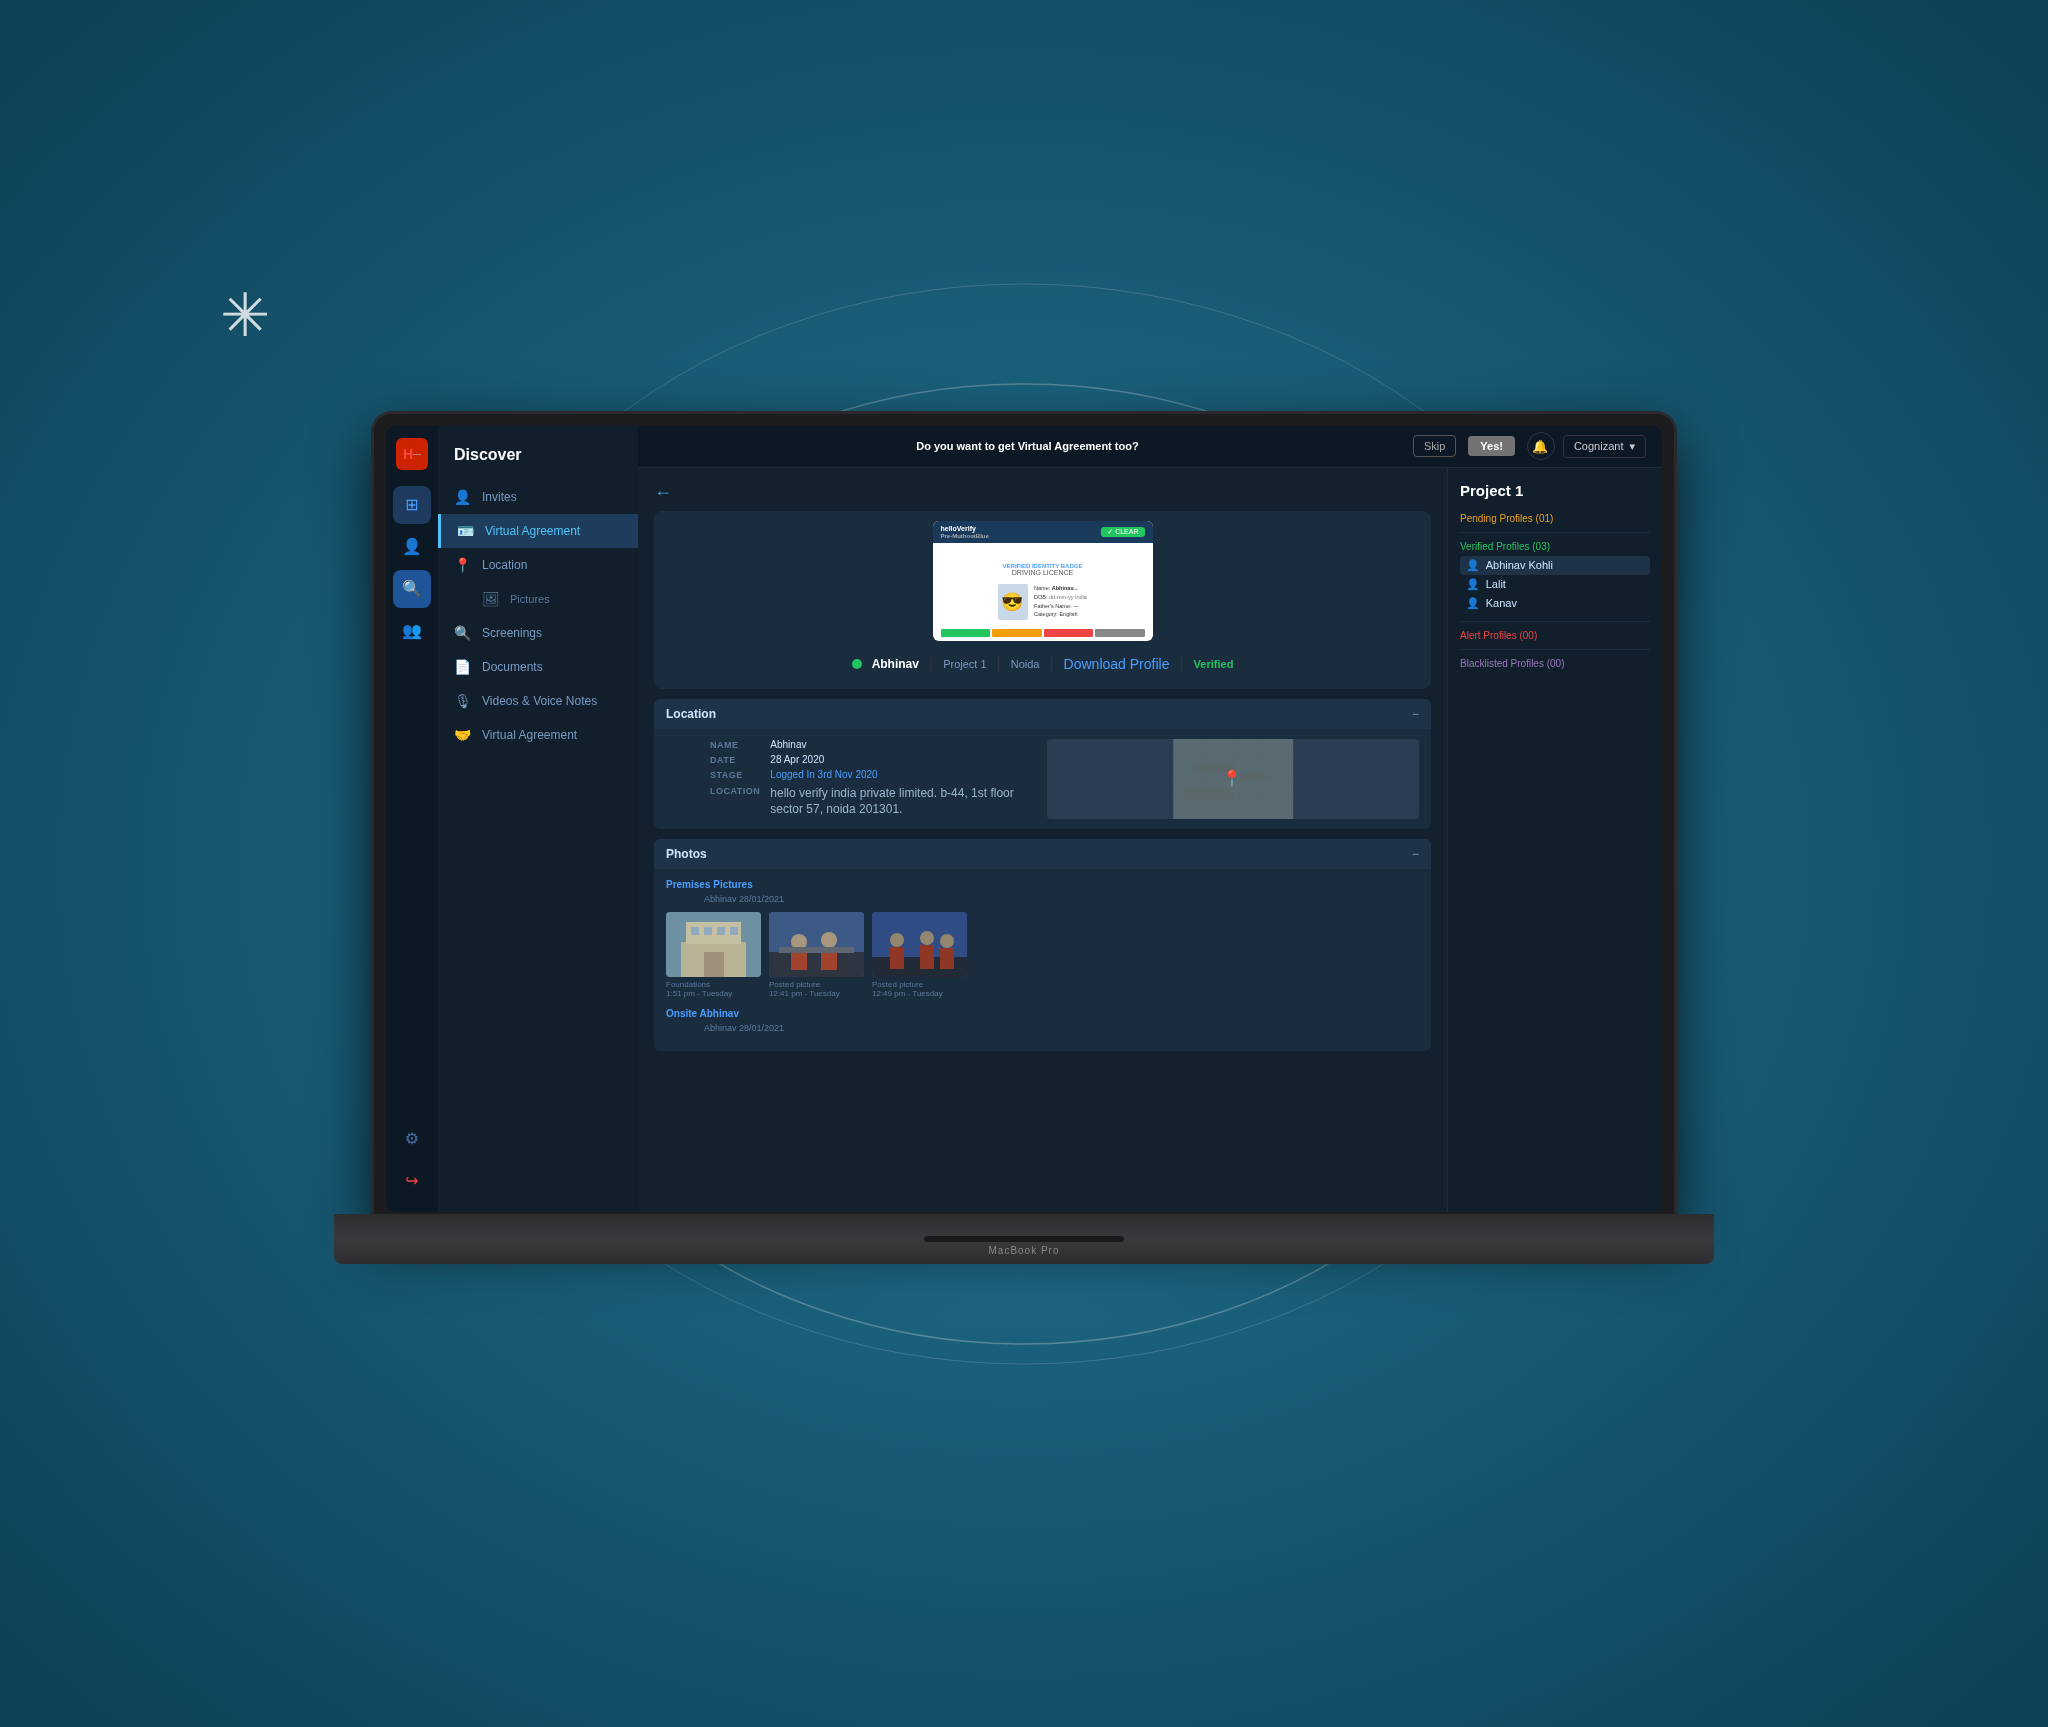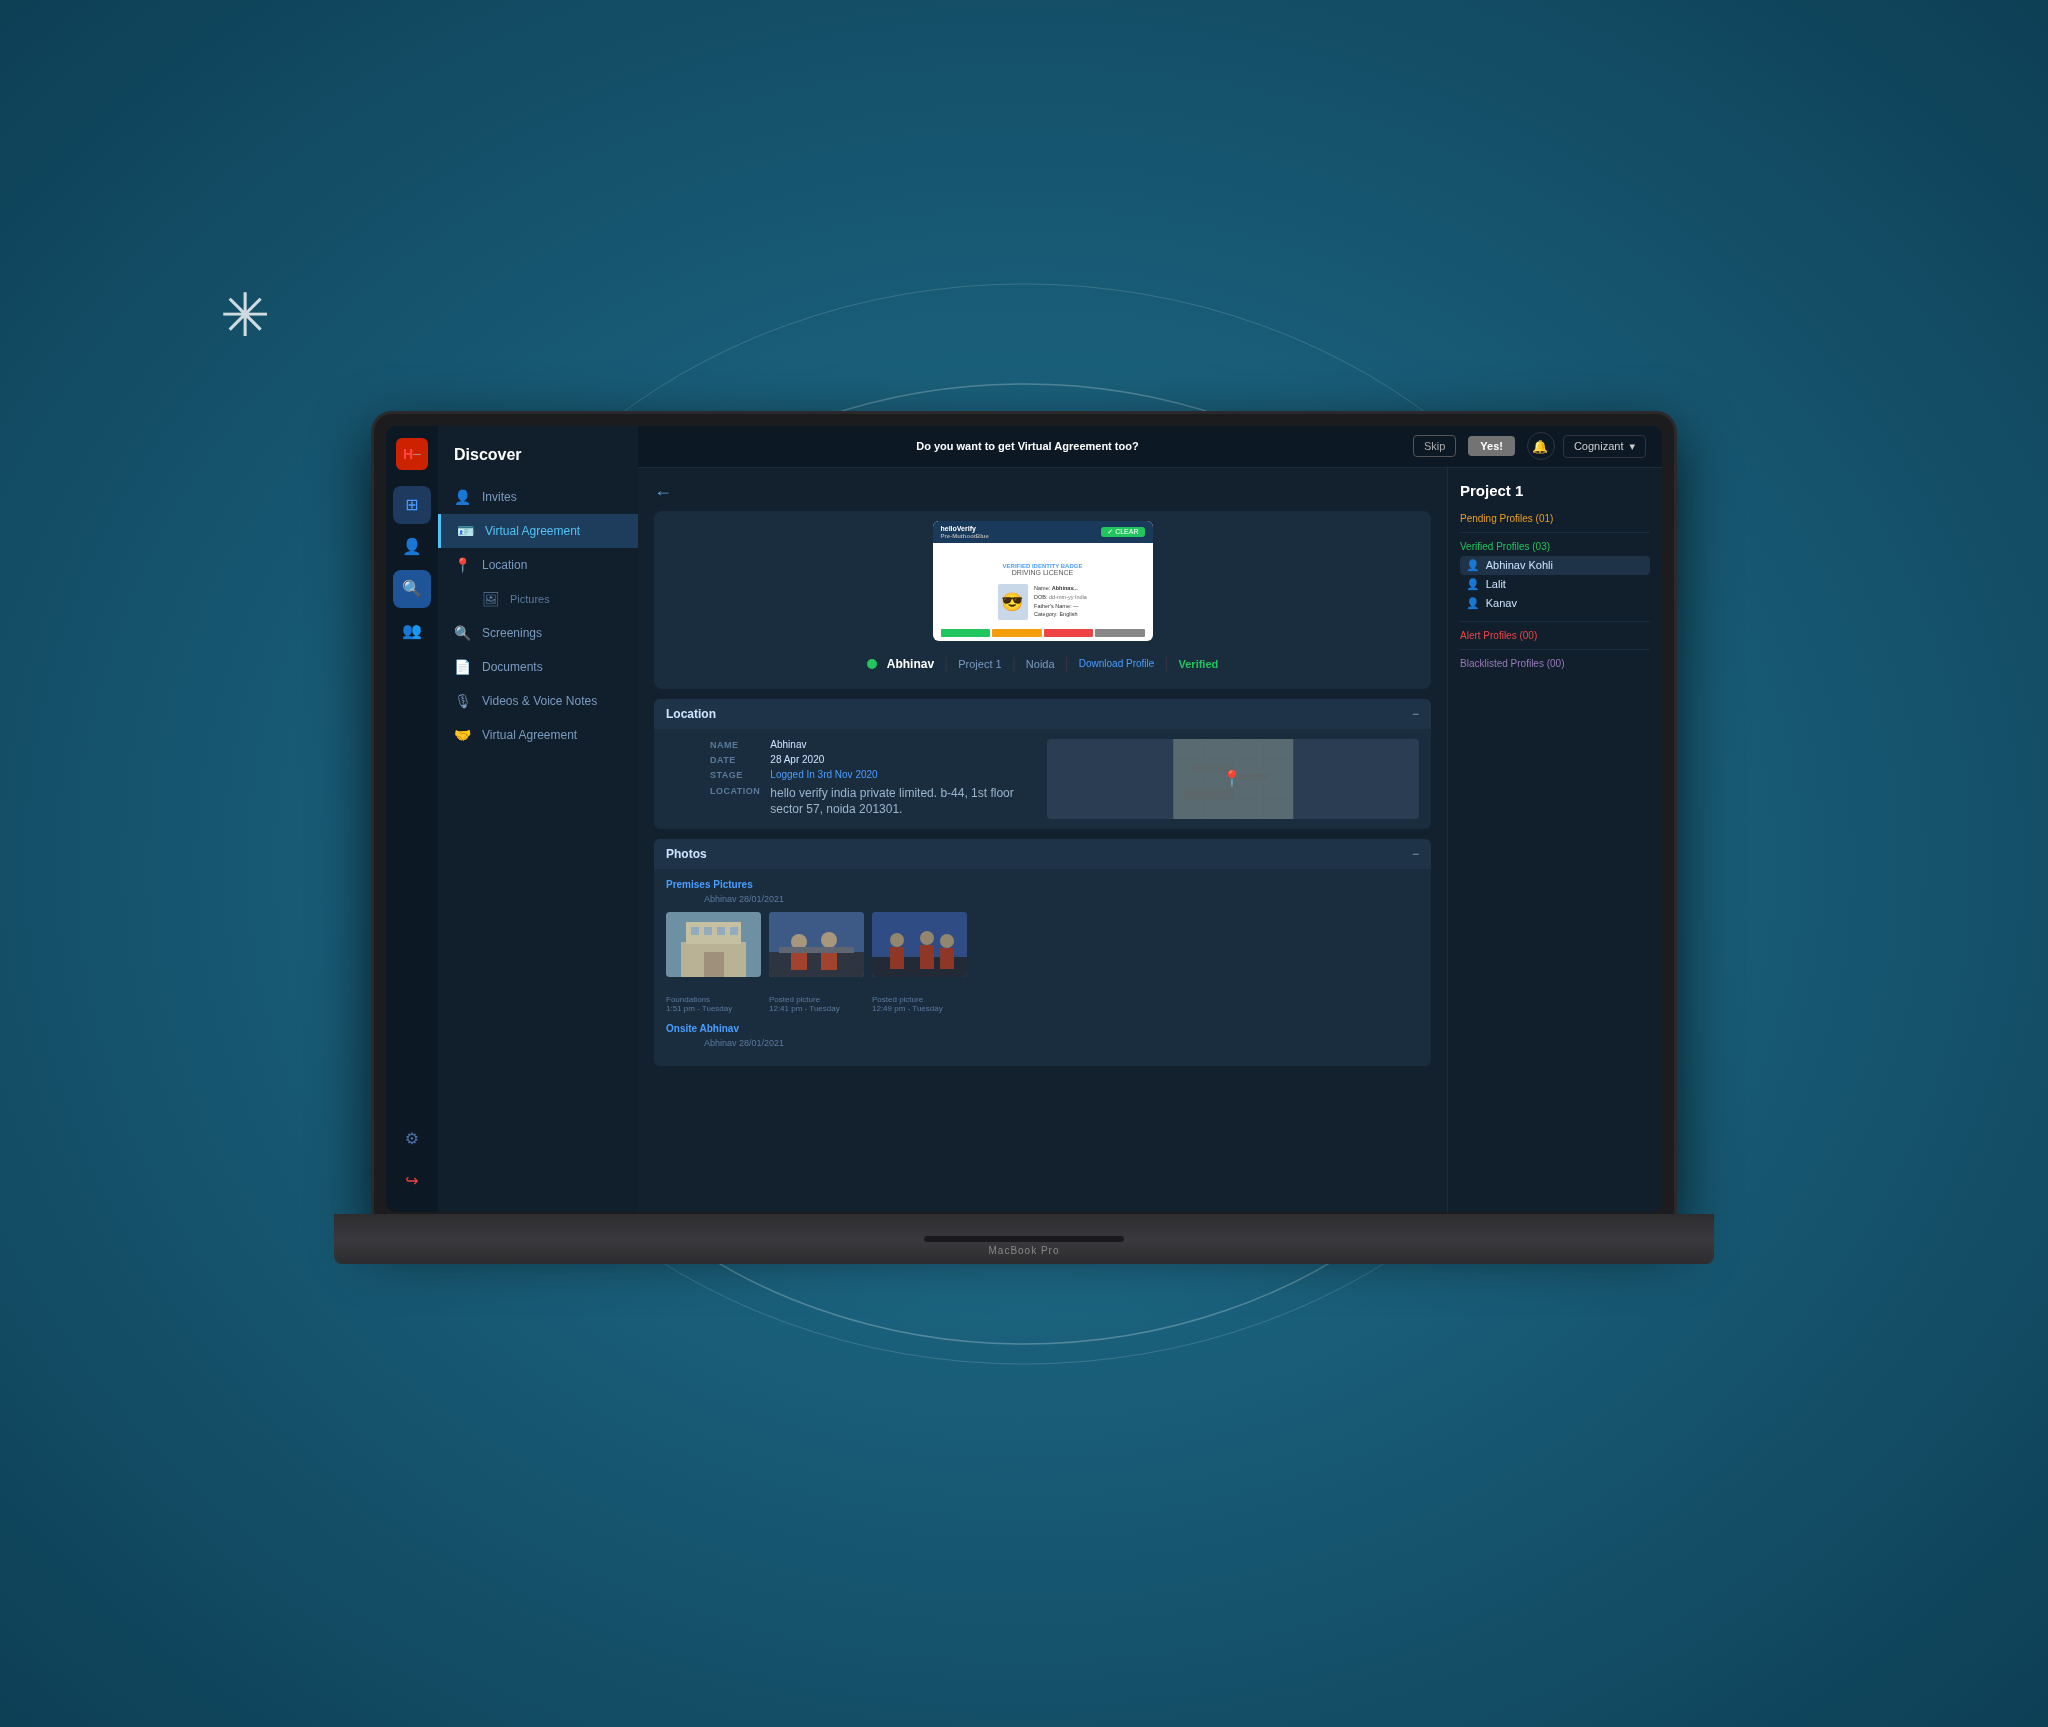--- a/index.html
+++ b/index.html
@@ -452,21 +452,21 @@
       color: #7a9bc0;
       font-size: 11px;
     }
 
     .profile-separator {
       color: #334;
     }
 
     .profile-download {
       color: #4a9eff;
-      font-size: 10px;
+      font-size: 14px;
       cursor: pointer;
     }
 
     .profile-verified {
       color: #22c55e;
       font-size: 11px;
       font-weight: 600;
     }
 
     
@@ -582,21 +582,21 @@
 
     .photos-grid {
       display: flex;
       gap: 8px;
       flex-wrap: wrap;
     }
 
     .photo-item {
       display: flex;
       flex-direction: column;
-      gap: 18px;
+      gap: 3px;
     }
 
     .photo-thumb {
       width: 95px;
       height: 65px;
       border-radius: 4px;
       overflow: hidden;
       background: #2a3d52;
       display: flex;
       align-items: center;

